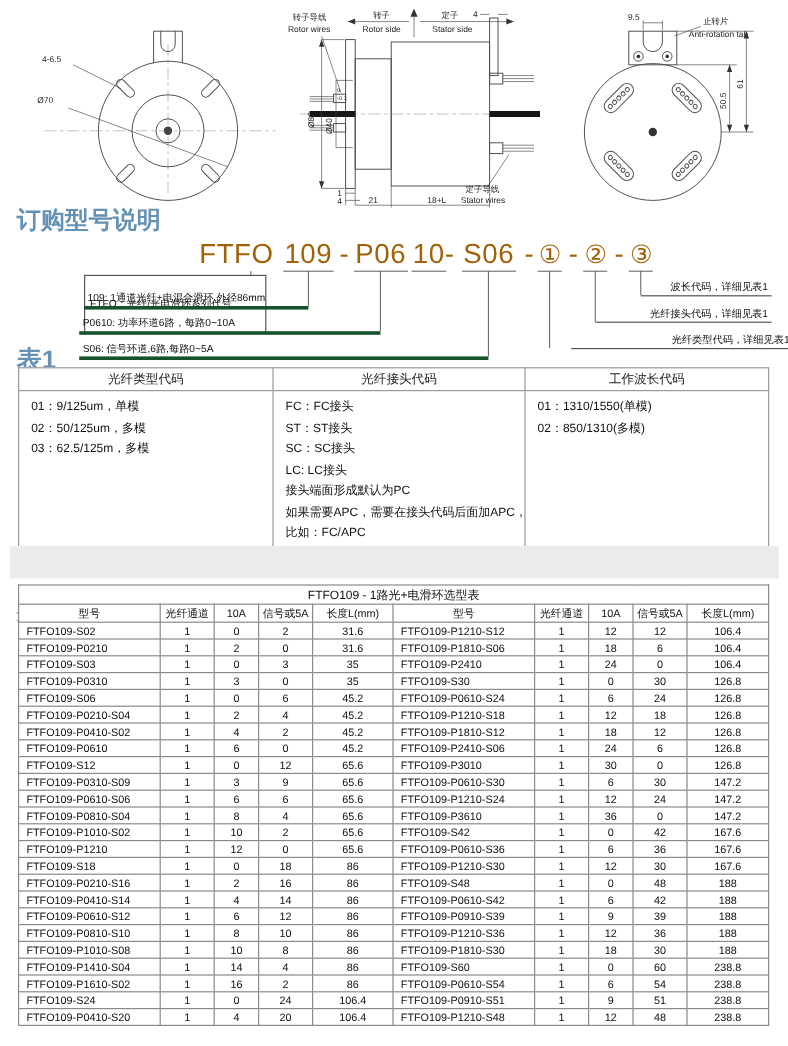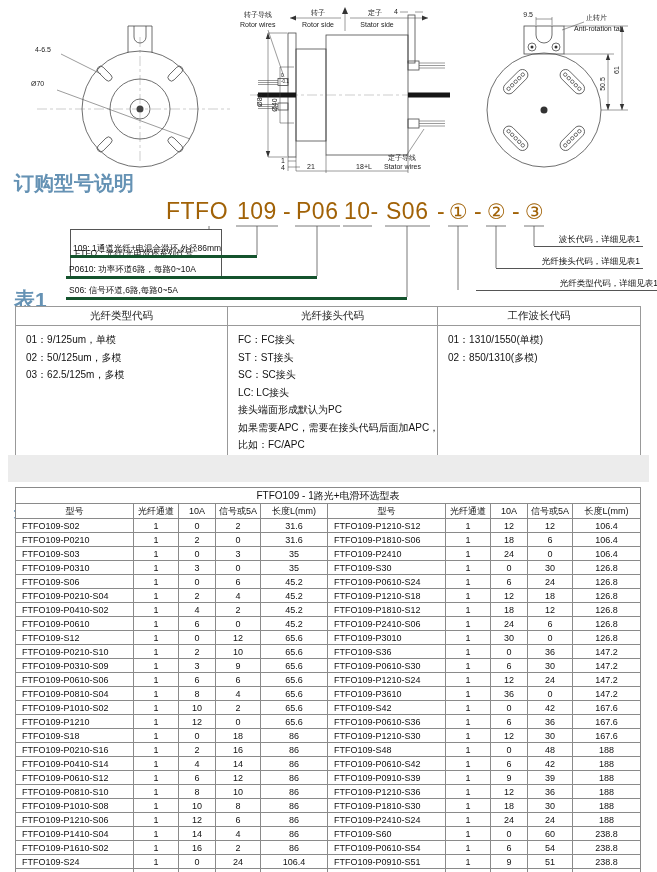--- a/index.html
+++ b/index.html
@@ -445,32 +445,20 @@
           <td class="num">0</td>
           <td class="num">12</td>
           <td class="num">65.6</td>
           <td class="model">FTFO109-P3010</td>
           <td class="num">1</td>
           <td class="num">30</td>
           <td class="num">0</td>
           <td class="num">126.8</td>
         </tr>
         <tr>
-          <td class="model">FTFO109-P0210-S10</td>
-          <td class="num">1</td>
-          <td class="num">2</td>
-          <td class="num">10</td>
-          <td class="num">65.6</td>
-          <td class="model">FTFO109-S36</td>
-          <td class="num">1</td>
-          <td class="num">0</td>
-          <td class="num">36</td>
-          <td class="num">147.2</td>
-        </tr>
-        <tr>
           <td class="model">FTFO109-P0310-S09</td>
           <td class="num">1</td>
           <td class="num">3</td>
           <td class="num">9</td>
           <td class="num">65.6</td>
           <td class="model">FTFO109-P0610-S30</td>
           <td class="num">1</td>
           <td class="num">6</td>
           <td class="num">30</td>
           <td class="num">147.2</td>
@@ -589,32 +577,20 @@
           <td class="num">10</td>
           <td class="num">8</td>
           <td class="num">86</td>
           <td class="model">FTFO109-P1810-S30</td>
           <td class="num">1</td>
           <td class="num">18</td>
           <td class="num">30</td>
           <td class="num">188</td>
         </tr>
         <tr>
-          <td class="model">FTFO109-P1210-S06</td>
-          <td class="num">1</td>
-          <td class="num">12</td>
-          <td class="num">6</td>
-          <td class="num">86</td>
-          <td class="model">FTFO109-P2410-S24</td>
-          <td class="num">1</td>
-          <td class="num">24</td>
-          <td class="num">24</td>
-          <td class="num">188</td>
-        </tr>
-        <tr>
           <td class="model">FTFO109-P1410-S04</td>
           <td class="num">1</td>
           <td class="num">14</td>
           <td class="num">4</td>
           <td class="num">86</td>
           <td class="model">FTFO109-S60</td>
           <td class="num">1</td>
           <td class="num">0</td>
           <td class="num">60</td>
           <td class="num">238.8</td>

